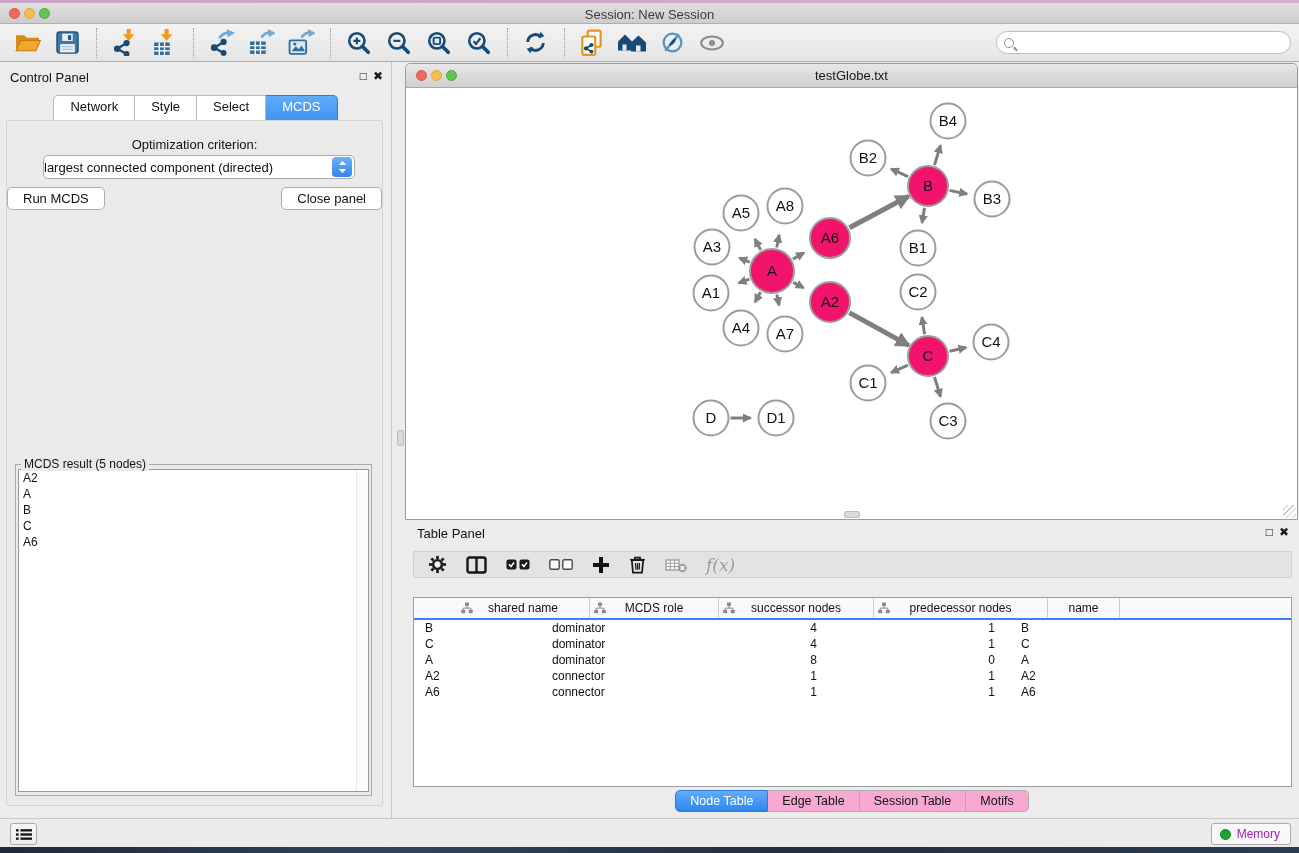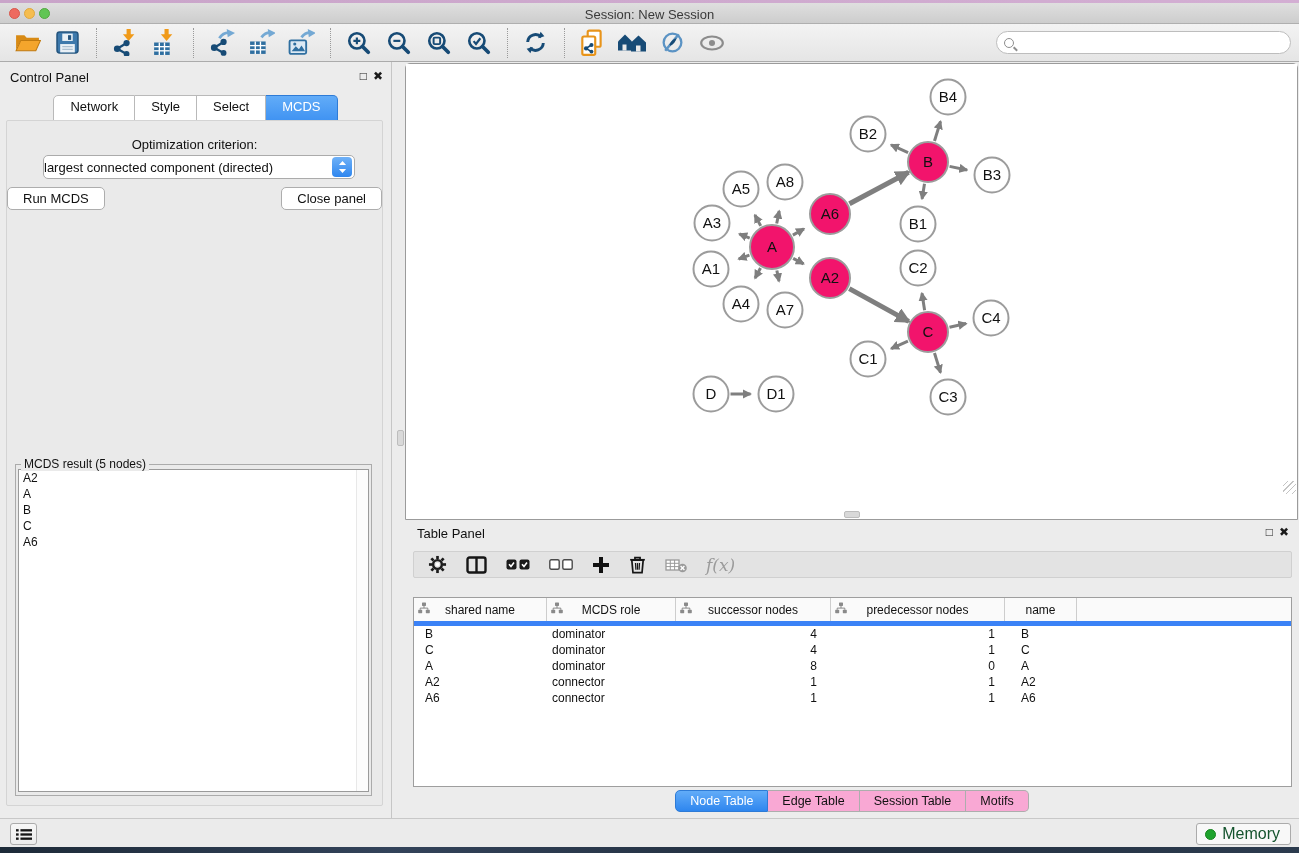--- a/index.html
+++ b/index.html
@@ -91,21 +91,21 @@
   .tpanel { position:absolute; left:405px; top:520px; width:894px; height:298px; background:#ECECEC; }
   .tpanel .ptitle { left:12px; top:6px; }
   .tpanel .wbtn.float { right:26px; top:6px; } .tpanel .wbtn.close { right:10px; top:6px; }
   .ttoolbar { position:absolute; left:8px; right:7px; top:31px; height:27px; background:#E3E3E3;
     border:1px solid #D0D0D0; border-radius:2px; display:flex; align-items:center; padding-left:14px; }
   .ticon { display:flex; align-items:center; justify-content:center; margin-right:19px; }
   .fx { font-family:"DejaVu Serif",serif; font-style:italic; font-size:17px; color:#9B9B9B; }
 
   .tblwrap { position:absolute; left:8px; right:7px; top:77px; height:190px; background:#fff;
     border:1px solid #9E9E9E; overflow:hidden; }
-  .thead { display:flex; height:28px; background:#FAFAFA; border-bottom:5px solid #3b82f6; }
+  .thead { display:flex; height:22px; background:#FAFAFA; border-bottom:2px solid #3b82f6;padding-left:43px; }
   .hcell { position:relative; display:flex; align-items:center; justify-content:center;
     font-size:12px; color:#111; border-right:1px solid #CDCDCD; height:100%; }
   .hcell .hicon { position:absolute; left:4px; top:4px; }
   .hfill { flex:1; }
   .trow { display:flex; height:16px; font-size:12px; color:#111; }
   .cell { line-height:16px; white-space:nowrap; overflow:hidden; }
 
   .btabs { position:absolute; left:0; right:0; top:270px; display:flex; justify-content:center;align-items:flex-end; }
   .btab { height:22px; line-height:21px; padding:0 14px; font-size:12.5px; background:#f9a8d4;
     border:1px solid #ADADAD; border-left:none; color:#111; }
@@ -114,21 +114,21 @@
   .btab.active { background:linear-gradient(#62ACF8,#2E86EF); color:#fff; border-color:#2E7BD6; }
 
   
   .statusbar { position:absolute; left:0; top:818px; width:1299px; height:29px; background:#EBEBEB;
     border-top:1px solid #C8C8C8; }
   .listbtn { position:absolute; left:10px; top:4px; width:27px; height:22px;
     background:linear-gradient(#F7F7F7,#ECECEC); border:1px solid #ABABAB; border-radius:3px;
     display:flex; align-items:center; justify-content:center; }
   .membtn { position:absolute; right:8px; top:4px; height:22px; padding:0 10px 0 8px;
     background:#F8F8F8; border:1px solid #ABABAB; border-radius:3px; display:flex; align-items:center;
-    gap:6px; font-size:16px; color:#14532d; }
+    gap:6px; font-size:12px; color:#a21caf; }
   .memdot { width:11px; height:11px; border-radius:50%; background:#1FA32E; border:1px solid #16851F; }
   .wallpaper { position:absolute; left:0; top:847px; width:1299px; height:6px;
     background:linear-gradient(90deg,#1D2A38,#33435A 30%,#222F3F 60%,#2C3B4E); }
 
   svg { display:block; }
 </style>
 </head>
 <body>
 
 <div class="topstrip"></div>
@@ -340,20 +340,26 @@
           <div class="list-item">A</div>
           <div class="list-item">B</div>
           <div class="list-item">C</div>
           <div class="list-item">A6</div>
         </div>
     </div>
   </div>
 </div>
 
 <div class="netwin">
+  <div class="nettitle">
+    <span class="traffic t-red"></span>
+    <span class="traffic t-yel"></span>
+    <span class="traffic t-grn"></span>
+    <div class="ntitle-text">testGlobe.txt</div>
+  </div>
   <div class="netcanvas">
     <svg id="graph-svg" width="891" height="430">
         <defs>
           <marker id="arw" viewBox="0 0 6 6" refX="5" refY="3" markerWidth="3.1" markerHeight="3.1" orient="auto" markerUnits="strokeWidth">
             <path d="M0 0L6 3L0 6Z" fill="#7F7F7F"></path>
           </marker>
         </defs>
         <line x1="354.6869454915068" y1="161.8336399518514" x2="348.90562950002294" y2="151.01698422584934" stroke="#7F7F7F" stroke-width="3" marker-end="url(#arw)"></line>
         <line x1="370.7067872433164" y1="159.46606378341792" x2="373.21457401342354" y2="146.92712993288214" stroke="#7F7F7F" stroke-width="3" marker-end="url(#arw)"></line>
         <line x1="343.7165594187538" y1="174.08662376750152" x2="333.3900623811152" y2="169.95602495244606" stroke="#7F7F7F" stroke-width="3" marker-end="url(#arw)"></line>

